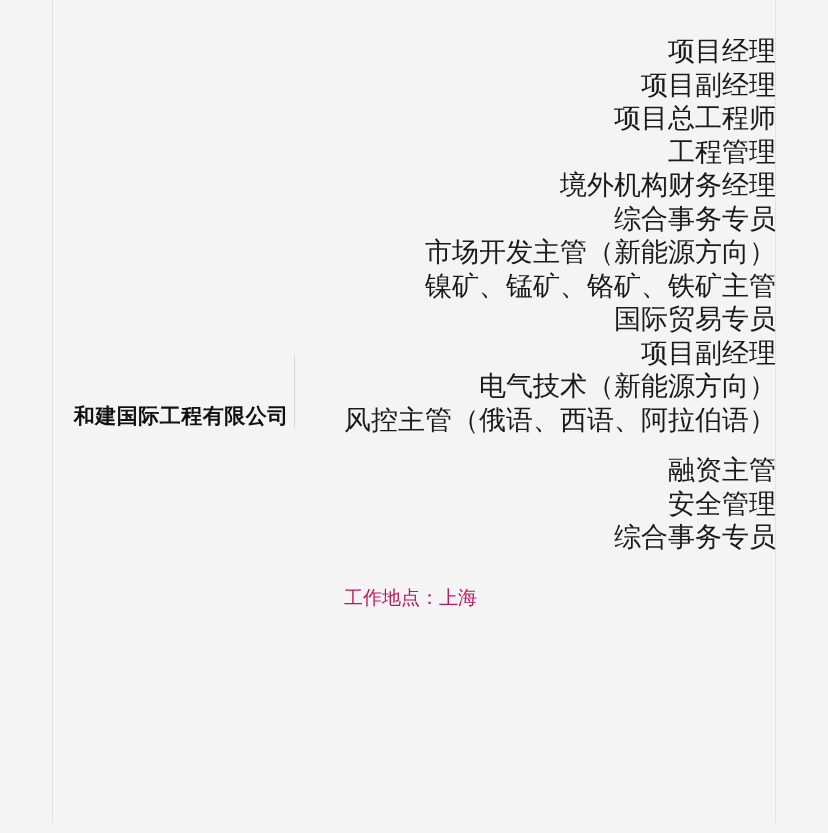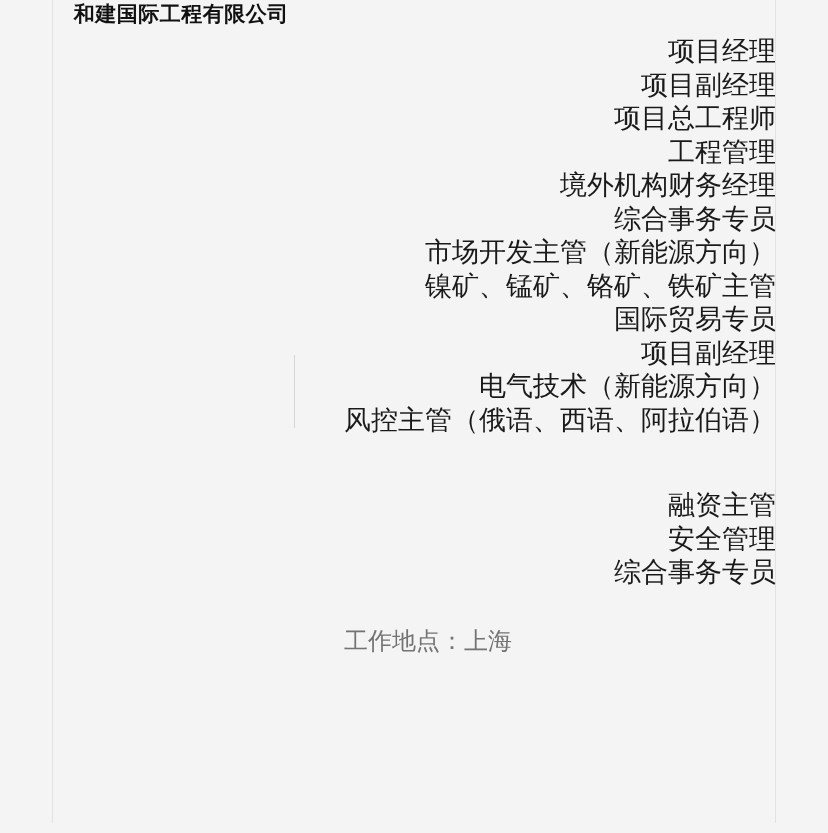--- a/index.html
+++ b/index.html
@@ -38,21 +38,21 @@
     left: 52px;
     right: 52px;
     bottom: 0;
     display: flex;
     flex-direction: row;
     align-items: stretch;
   }
   .col-company {
     width: 322px;
     display: flex;
-    align-items: flex-start;
+    align-items: center;
     justify-content: center;
     padding-right: 4px;
     box-sizing: border-box;
     margin-left: 20px;
   }
   .company-name {
     font-size: 21px;
     font-weight: bold;
     letter-spacing: 0.5px;
     color: #111;
@@ -70,27 +70,27 @@
     box-sizing: border-box;
   }
   .position {
     font-size: 27px;
     line-height: 33.5px;
     color: #1a1a1a;
     white-space: nowrap;
     text-align: right;
   }
   .position.spacer-before {
-    margin-top: 52px;
+    margin-top: 17px;
   }
   .location {
-    font-size: 24px;
+    font-size: 19px;
     line-height: 33.5px;
-    color: #737373;
-    margin-top: 36px;
+    color: #be185d;
+    margin-top: 27px;
     white-space: nowrap;
   }
   .bottom-fade {
     position: absolute;
     left: 0;
     right: 0;
     bottom: 0;
     height: 10px;
     background: #f4f4f4;
   }

